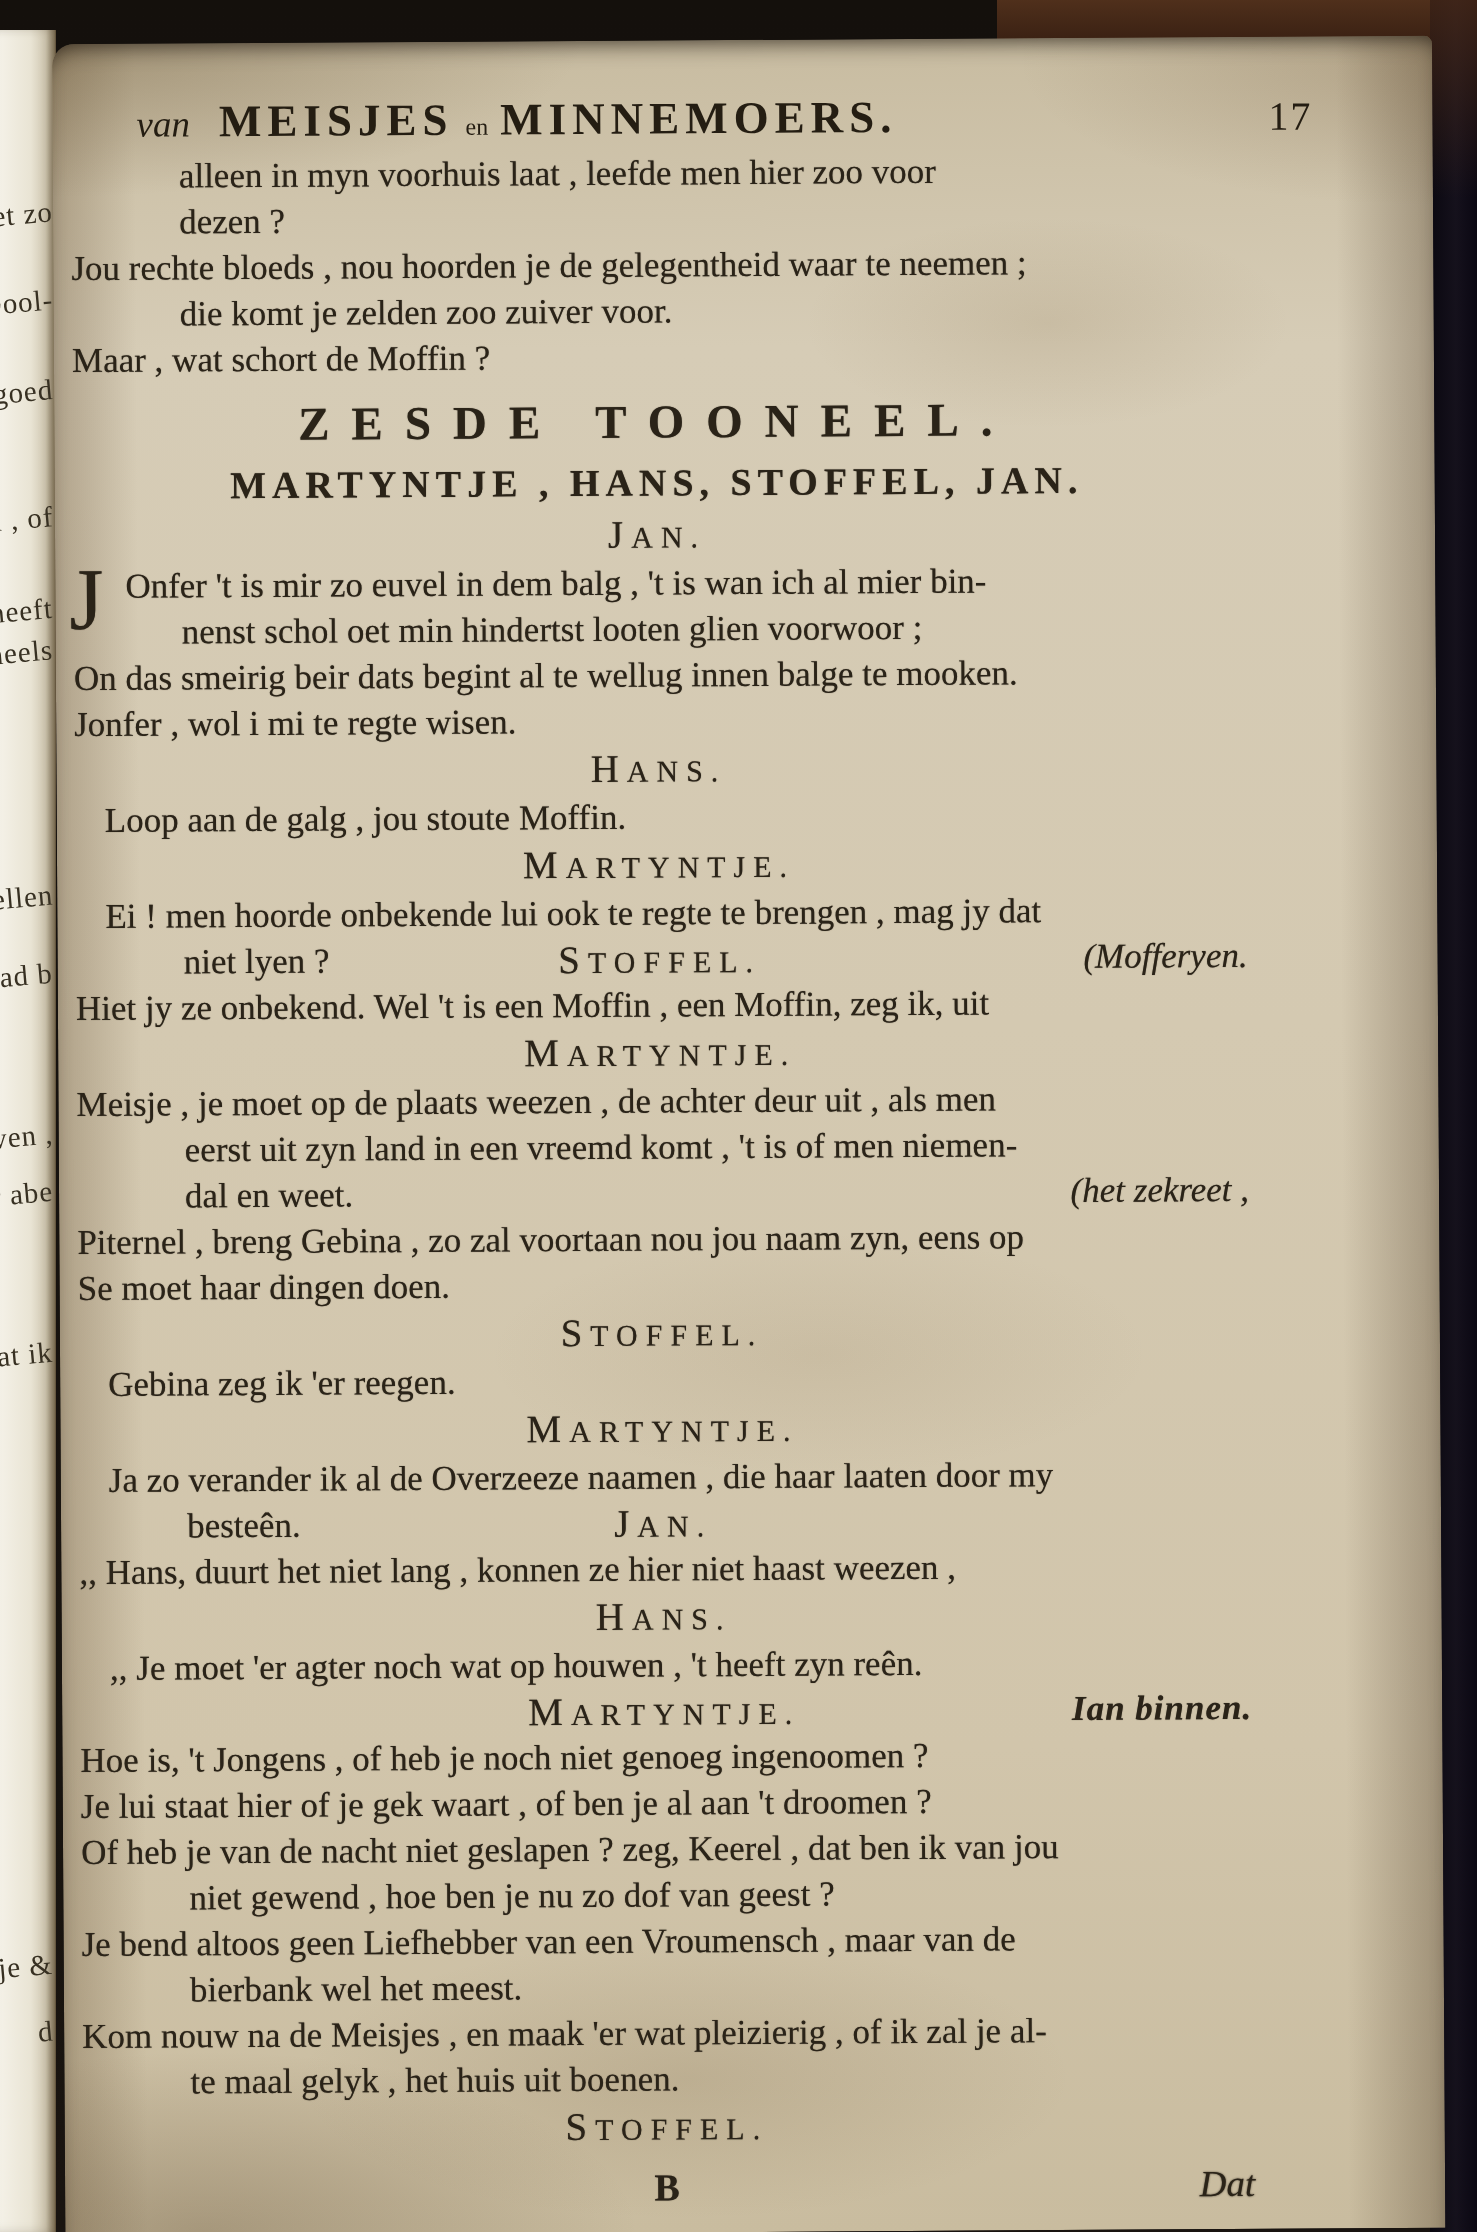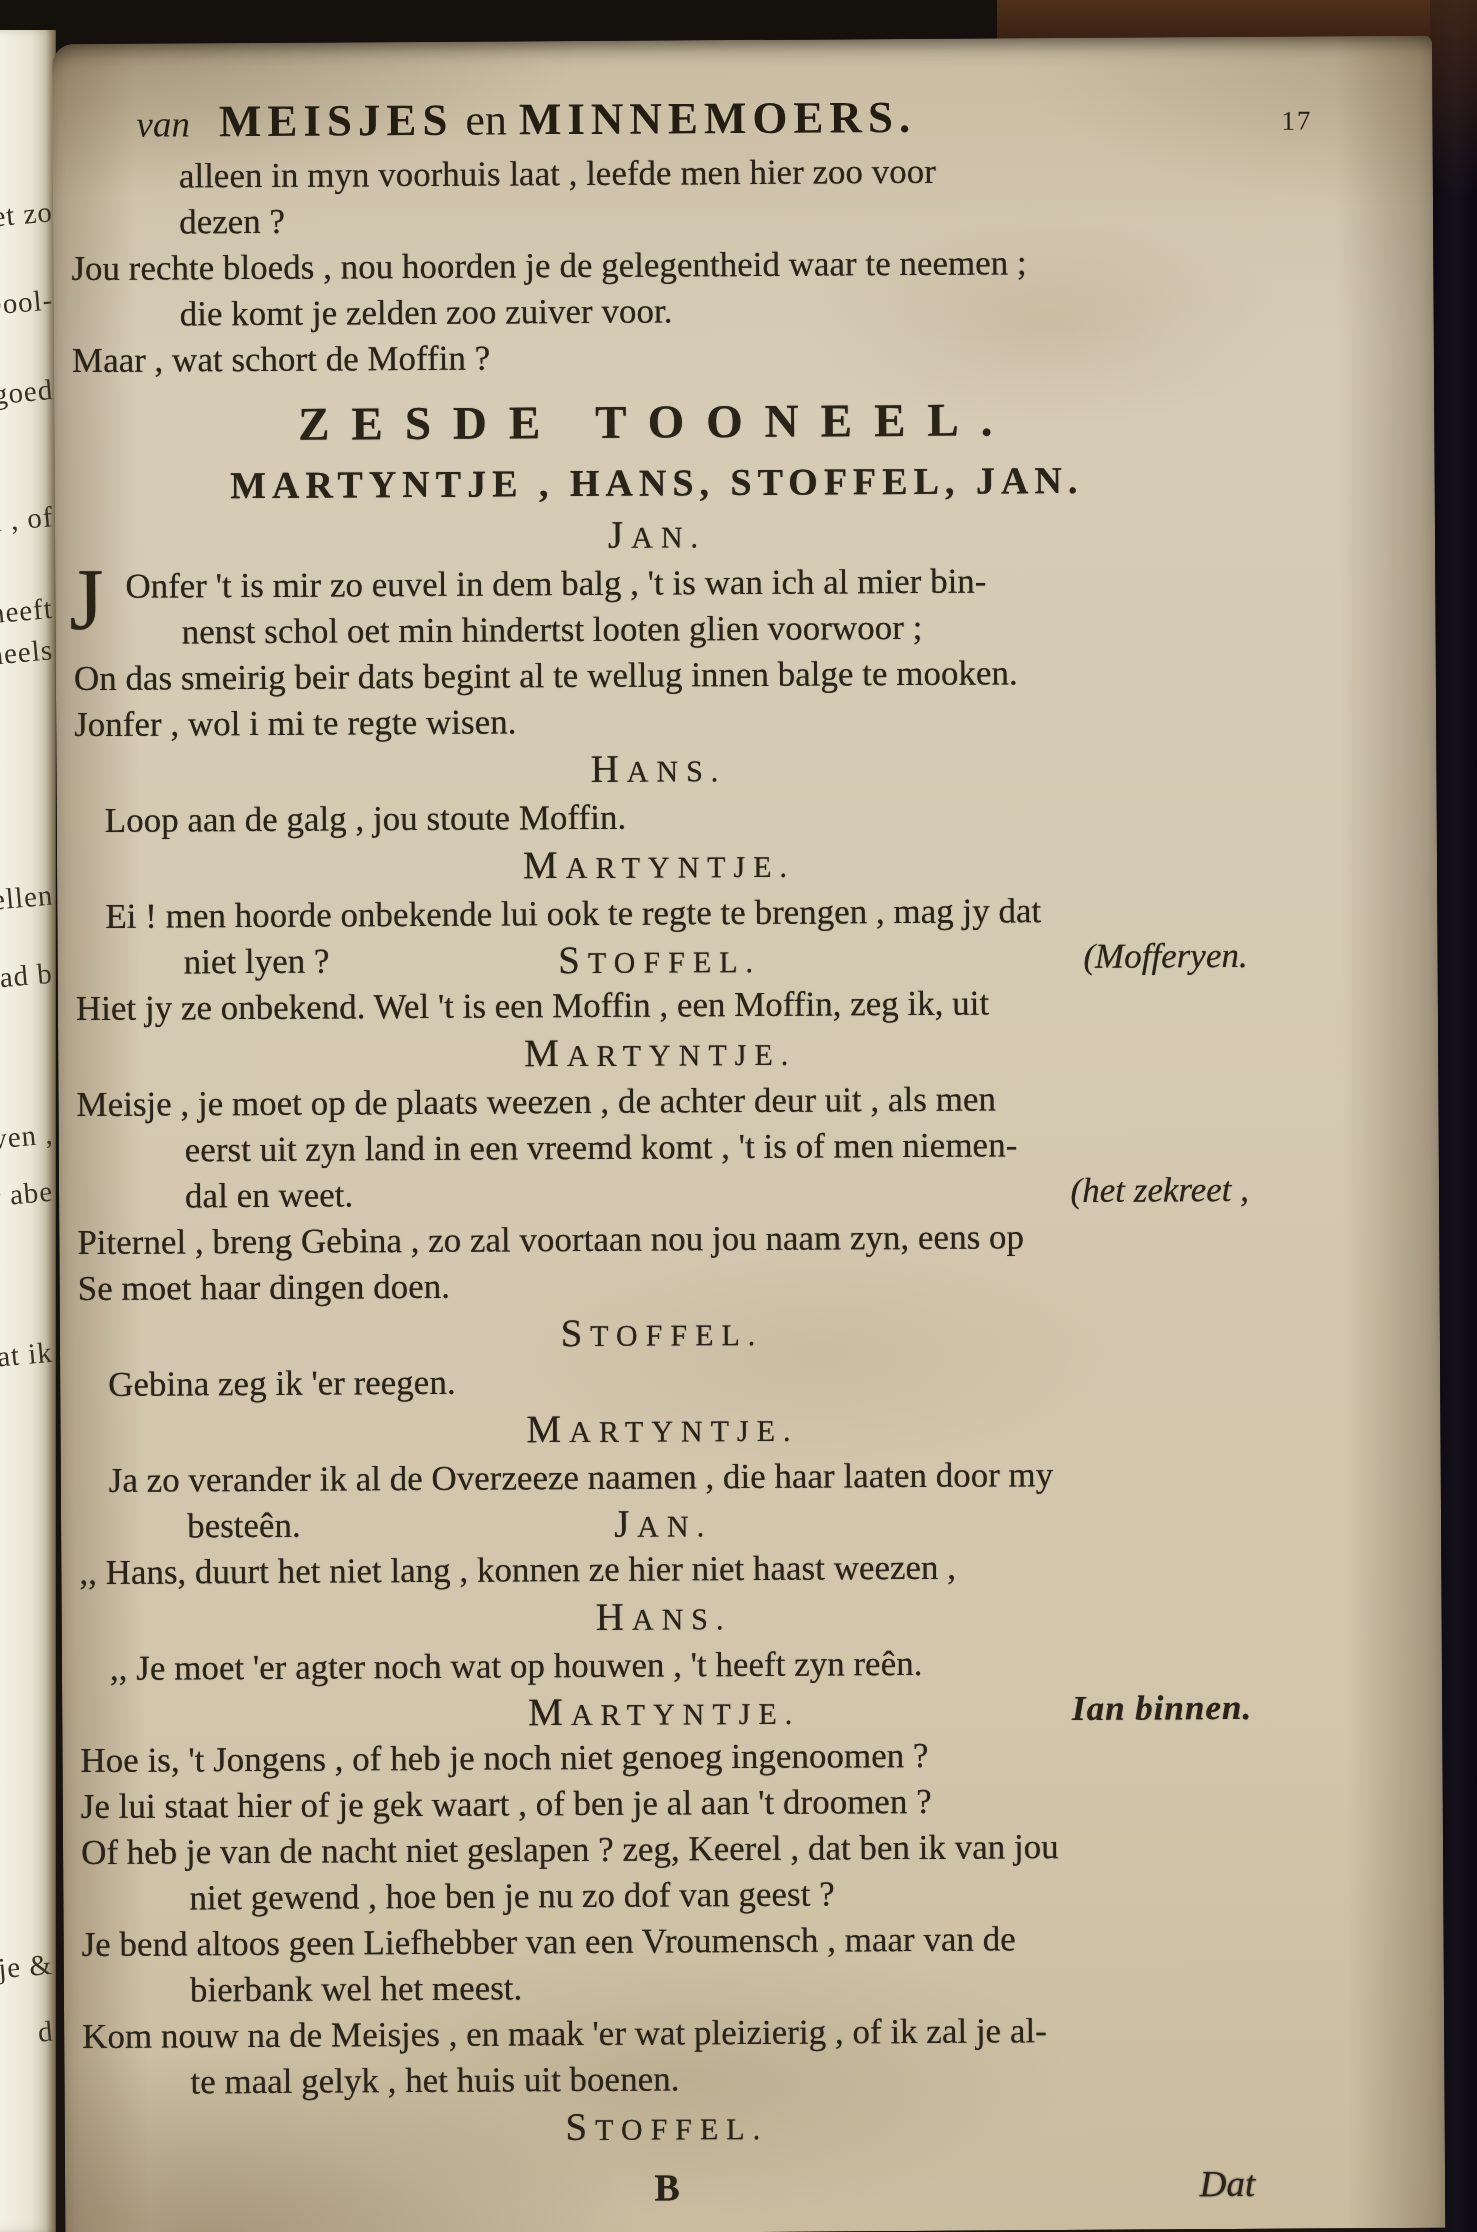--- a/index.html
+++ b/index.html
@@ -38,22 +38,22 @@
       linear-gradient(90deg,rgba(90,68,40,.30) 0%,rgba(90,68,40,0) 6%),
       linear-gradient(90deg,rgba(90,68,40,0) 93%,rgba(70,52,30,.35) 100%),
       linear-gradient(180deg,#c8bca1 0%,#d6ccb6 14%,#d4c9b1 45%,#d1c5ab 78%,#c9bc9f 100%);
     box-shadow:inset 0 14px 22px -12px rgba(25,18,10,.8);
     color:#2a2318;}
 
   .header{position:relative;display:flex;align-items:baseline;
     padding:52px 120px 0 84px;color:#241d12;}
   .h-lead{font-size:37px;font-style:italic;margin-right:29px;}
   .h-title{font-size:45px;letter-spacing:6px;font-weight:bold;}
-  .h-conj{font-size:44px;margin:0 12px;}
-  .h-num{margin-left:auto;font-size:27px;letter-spacing:2px;}
+  .h-conj{font-size:24px;margin:0 12px;}
+  .h-num{margin-left:auto;font-size:40px;letter-spacing:2px;}
 
   .textcol{position:relative;margin-top:6px;padding:0 190px 0 14px;
     text-shadow:0 0 1px rgba(42,35,24,.65);}
   .line{position:relative;font-size:35px;line-height:46px;min-height:46px;
     white-space:nowrap;}
   .left{padding-left:4px;}
   .small{padding-left:34px;}
   .ind1{padding-left:112px;}
   .scene{text-align:center;font-size:47px;line-height:66px;min-height:66px;
     letter-spacing:22px;font-weight:bold;margin-top:8px;}

